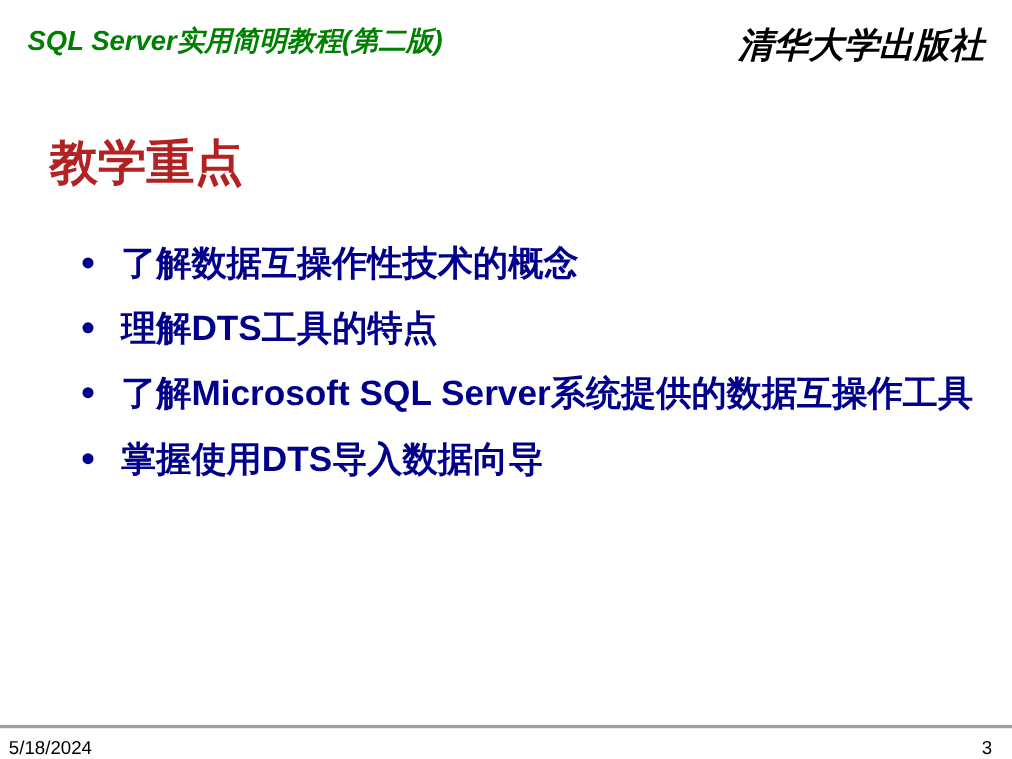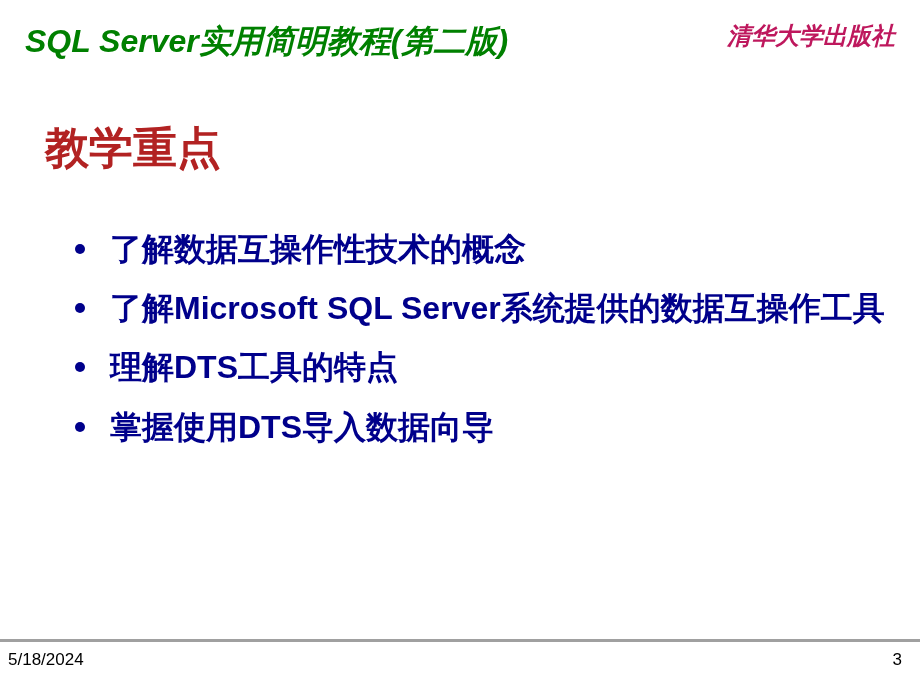--- a/index.html
+++ b/index.html
@@ -15,41 +15,41 @@
       position: relative;
       overflow: hidden;
     }
     .header {
       display: flex;
       justify-content: space-between;
       padding: 20px 25px 0 25px;
     }
     .header-left {
       font-family: Arial, "SimHei", "黑体", sans-serif;
-      font-size: 32px;
+      font-size: 25px;
       font-weight: bold;
       font-style: italic;
       color: #008000;
     }
     .header-right {
       font-family: "SimHei", "黑体", sans-serif;
-      font-size: 24px;
+      font-size: 32px;
       font-weight: bold;
       font-style: italic;
-      color: #be185d;
+      color: #000000;
     }
     .title {
       font-family: "SimHei", "黑体", sans-serif;
       font-size: 44px;
       font-weight: bold;
       color: #b22222;
       margin: 55px 0 0 45px;
     }
     .bullet-list {
-      margin: 46px 0 0 75px;
+      margin: 36px 0 0 75px;
       list-style: none;
     }
     .bullet-list li {
       position: relative;
       font-family: Arial, "SimHei", "黑体", sans-serif;
       font-size: 32px;
       font-weight: bold;
       color: #00008b;
       line-height: 1.6;
       padding-left: 35px;
@@ -73,40 +73,40 @@
       right: 0;
     }
     .footer-rule {
       height: 3px;
       background: #a0a0a0;
       margin: 0 0 8px 0;
     }
     .footer-content {
       display: flex;
       justify-content: space-between;
-      padding: 0 18px 20px 8px;
+      padding: 0 18px 0 8px;
       font-family: Arial, sans-serif;
       font-size: 17px;
       color: #000000;
     }
   </style>
 </head>
 <body>
 
 <div class="header">
   <div class="header-left">SQL Server实用简明教程(第二版)</div>
   <div class="header-right">清华大学出版社</div>
 </div>
 
 <div class="title">教学重点</div>
 
 <ul class="bullet-list">
   <li>了解数据互操作性技术的概念</li>
+  <li>理解DTS工具的特点</li>
   <li>了解Microsoft SQL Server系统提供的数据互操作工具</li>
-  <li>理解DTS工具的特点</li>
   <li>掌握使用DTS导入数据向导</li>
 </ul>
 
 <div class="footer">
   <div class="footer-rule"></div>
   <div class="footer-content">
     <span>5/18/2024</span>
     <span>3</span>
   </div>
 </div>

